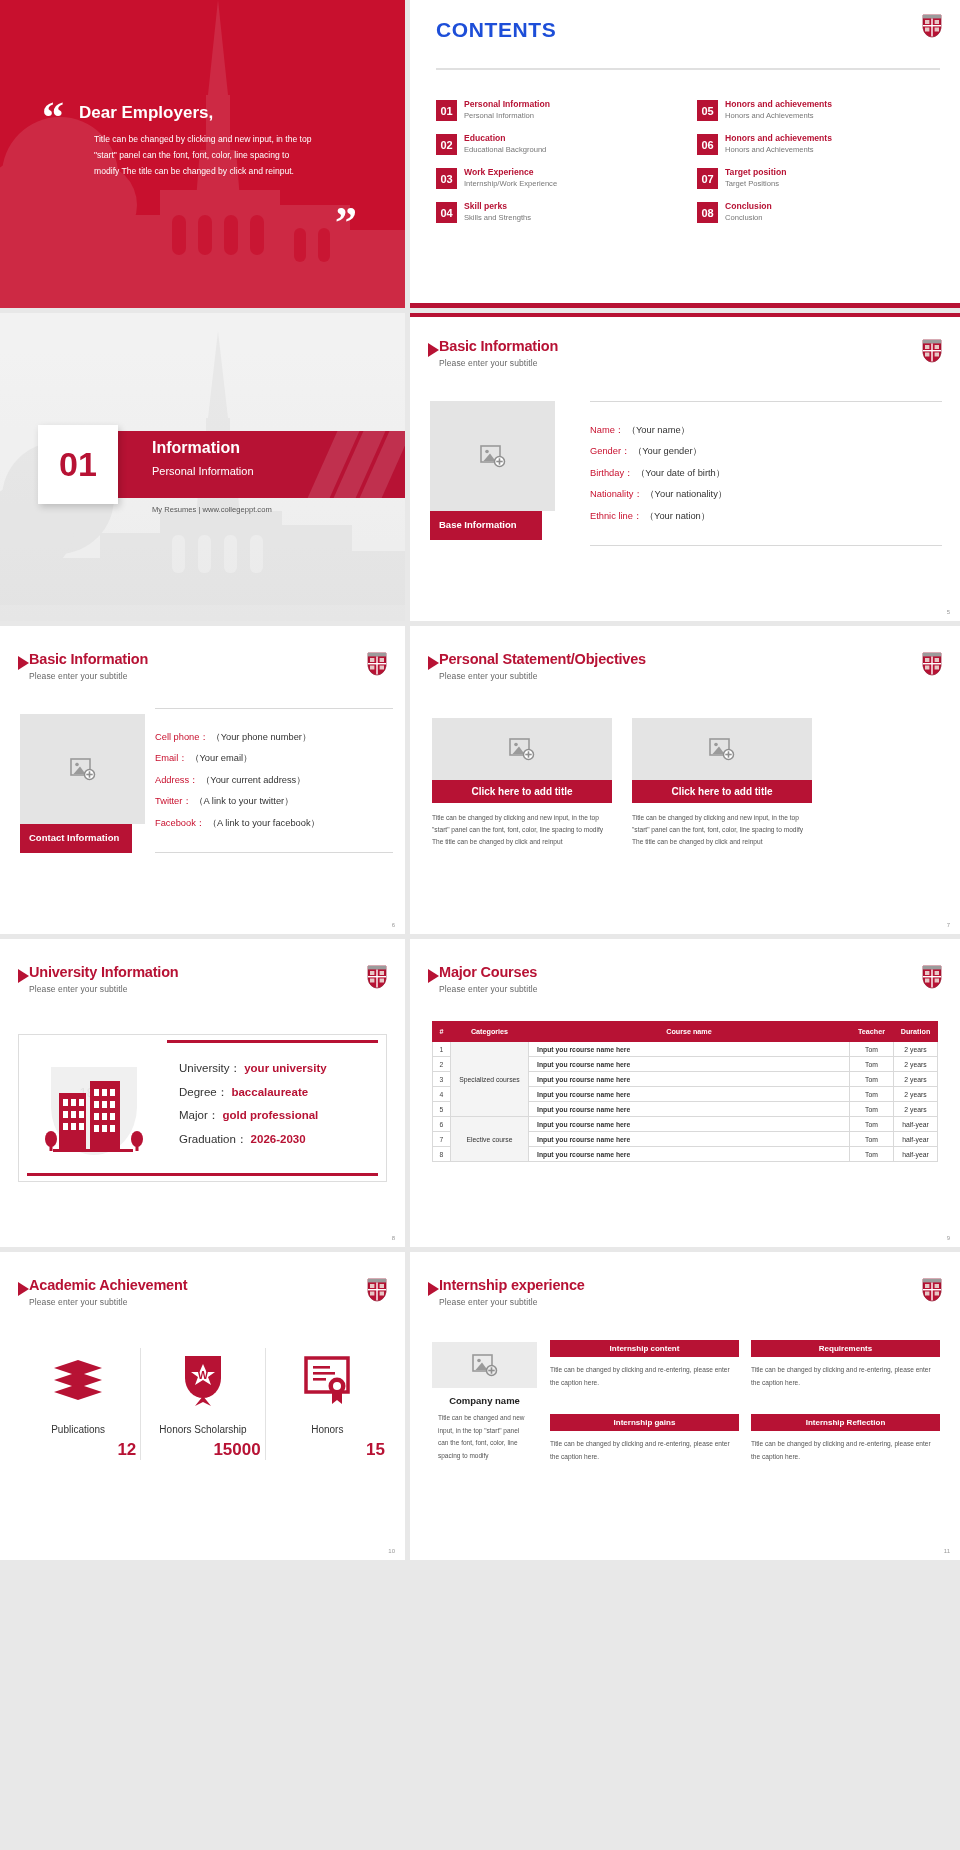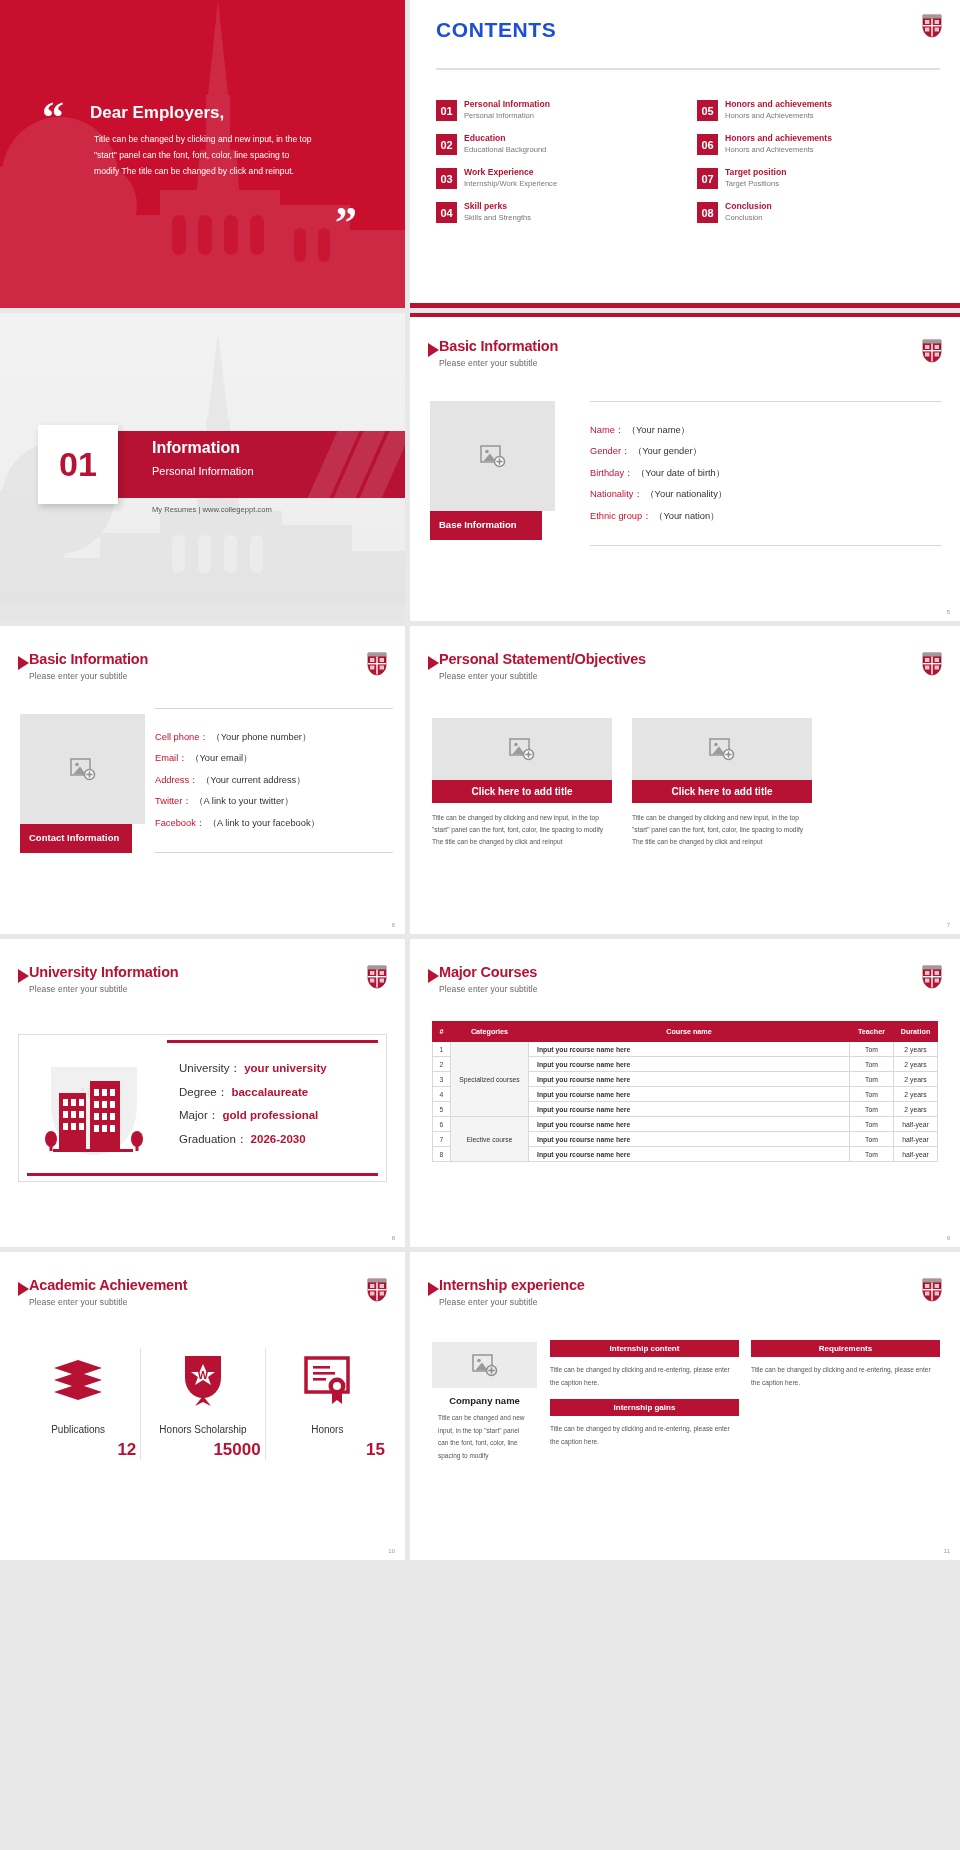--- a/index.html
+++ b/index.html
@@ -67,21 +67,21 @@
     position: absolute; left: 42px; top: 105px;
     font-size: 44px; color: #fff; font-weight: bold;
     font-family: "Liberation Serif", serif; line-height: 0.6;
   }
   .s1 .qclose {
     position: absolute; right: 48px; bottom: 72px;
     font-size: 44px; color: #fff; font-weight: bold;
     font-family: "Liberation Serif", serif; line-height: 0.6;
   }
   .s1 .ctitle {
-    position: absolute; left: 90px; top: 103px;
+    position: absolute; left: 79px; top: 103px;
     font-size: 17px; color: #fff; font-weight: bold;
   }
   .s1 .cbody {
     position: absolute; left: 94px; top: 132px; width: 218px;
     font-size: 8.6px; color: #fff; line-height: 1.85;
   }
 
   
   .s2 .c-title {
     position: absolute; left: 26px; top: 18px;
@@ -221,21 +221,21 @@
   .int-left .cname {
     font-size: 9.5px; font-weight: bold; color: #222;
     text-align: center; margin-top: 7px;
   }
   .int-left .ctext {
     font-size: 6.5px; color: #555; line-height: 1.95; margin-top: 6px;
     padding: 0 6px; text-align: left;
   }
   .int-cards {
     position: absolute; left: 140px; right: 20px; top: 88px;
-    display: grid; grid-template-columns: 1fr 1fr; gap: 9px 12px;
+    display: grid; grid-template-columns: 1fr 1fr; gap: 24px 12px;
   }
   .int-card .hd {
     background: #b71234; color: #fff; font-size: 8px; font-weight: bold;
     text-align: center; padding: 4px 0;
   }
   .int-card .bd {
     font-size: 6.6px; color: #555; line-height: 1.95; margin-top: 7px;
   }
 </style>
 </head>
@@ -435,21 +435,21 @@
         </div>
         <div class="info-row">
           <span class="info-k">Birthday：</span>
           <span class="info-v">（Your date of birth）</span>
         </div>
         <div class="info-row">
           <span class="info-k">Nationality：</span>
           <span class="info-v">（Your nationality）</span>
         </div>
         <div class="info-row">
-          <span class="info-k">Ethnic group：</span>
+          <span class="info-k">Ethnic line：</span>
           <span class="info-v">（Your nation）</span>
         </div>
       </div>
       <div class="info-rule" style="margin-top:18px"></div>
     </div>
     <div class="pagenum">5</div>
   </div>
 
   <div class="slide s5">
     <div class="slidehead">
@@ -849,17 +849,21 @@
         <div class="bd">Title can be changed by clicking and re-entering, please enter the caption here.</div>
       </div>
       <div class="int-card">
         <div class="hd">Requirements</div>
         <div class="bd">Title can be changed by clicking and re-entering, please enter the caption here.</div>
       </div>
       <div class="int-card">
         <div class="hd">Internship gains</div>
         <div class="bd">Title can be changed by clicking and re-entering, please enter the caption here.</div>
       </div>
+      <div class="int-card">
+        <div class="hd">Internship Reflection</div>
+        <div class="bd">Title can be changed by clicking and re-entering, please enter the caption here.</div>
+      </div>
     </div>
     <div class="pagenum">11</div>
   </div>
 
 </div>
 
 </body></html>

